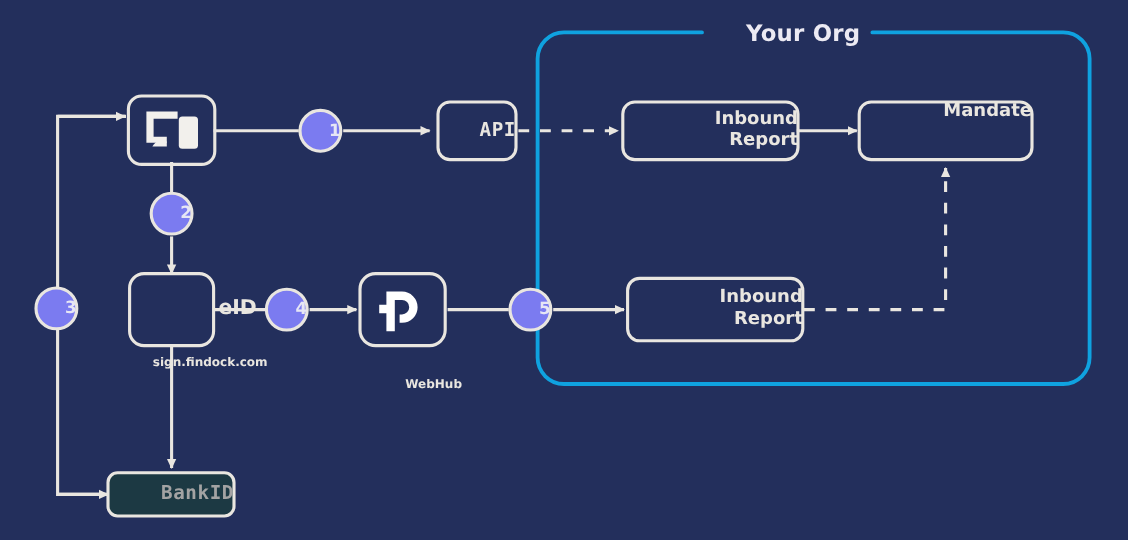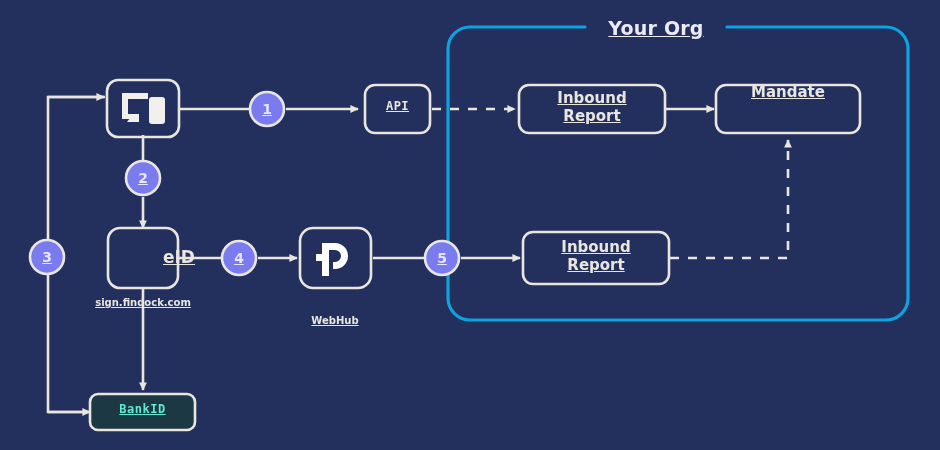--- a/index.html
+++ b/index.html
@@ -3,30 +3,29 @@
 <meta charset="utf-8">
 <style>
   html,body{margin:0;padding:0;background:#232f5c;}
   body{
     width:940px;height:450px;overflow:hidden;position:relative;
     font-family:"DejaVu Sans","Liberation Sans",sans-serif;
   }
   #canvas{position:absolute;inset:0;width:940px;height:450px;}
   .lbl{
     position:absolute;color:#e9e6e0;font-weight:bold;
-    text-align:center;pointer-events:none;white-space:pre-line;
+    text-align:right;pointer-events:none;white-space:pre-line;
     line-height:1.18;
-    text-decoration:underline;
   }
   .box-label{font-size:15px;}
-  .box-label.mono{font-family:"DejaVu Sans Mono","Liberation Mono",monospace;font-size:12px;letter-spacing:.5px;}
+  .box-label.mono{font-family:"DejaVu Sans Mono","Liberation Mono",monospace;font-size:16px;letter-spacing:.5px;}
   .sub-label{font-size:10px;color:#e9e6e0;font-weight:bold;}
   .num-label{font-size:14px;color:#e6e6f5;font-weight:bold;}
   .org-title{font-size:19px;color:#eceaf3;font-weight:bold;letter-spacing:.2px;}
-  .bankid-label{font-family:"DejaVu Sans Mono","Liberation Mono",monospace;font-size:12px;font-weight:bold;color:#5eead4;letter-spacing:.5px;}
+  .bankid-label{font-family:"DejaVu Sans Mono","Liberation Mono",monospace;font-size:16px;font-weight:bold;color:#a3a3a3;letter-spacing:.5px;}
 </style>
 </head>
 <body>
 
 <svg id="canvas" viewBox="0 0 940 450">
   <defs>
     <marker id="arw" markerWidth="9" markerHeight="9" refX="7.6" refY="4.5" orient="auto" markerUnits="userSpaceOnUse">
       <path d="M0,0.6 L8.4,4.5 L0,8.4 z" fill="#e9e6e0"></path>
     </marker>
   </defs>

